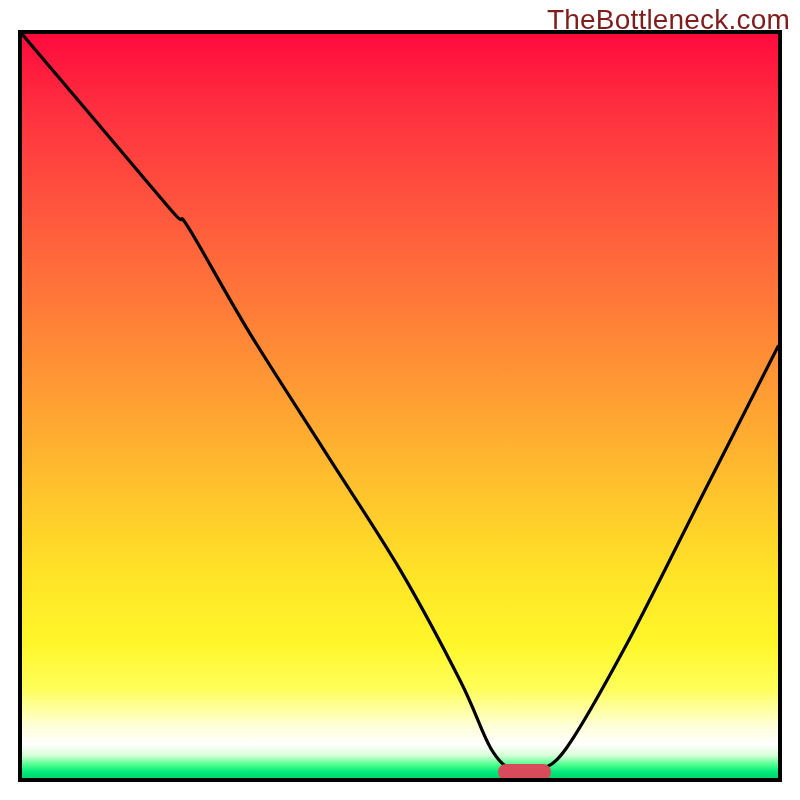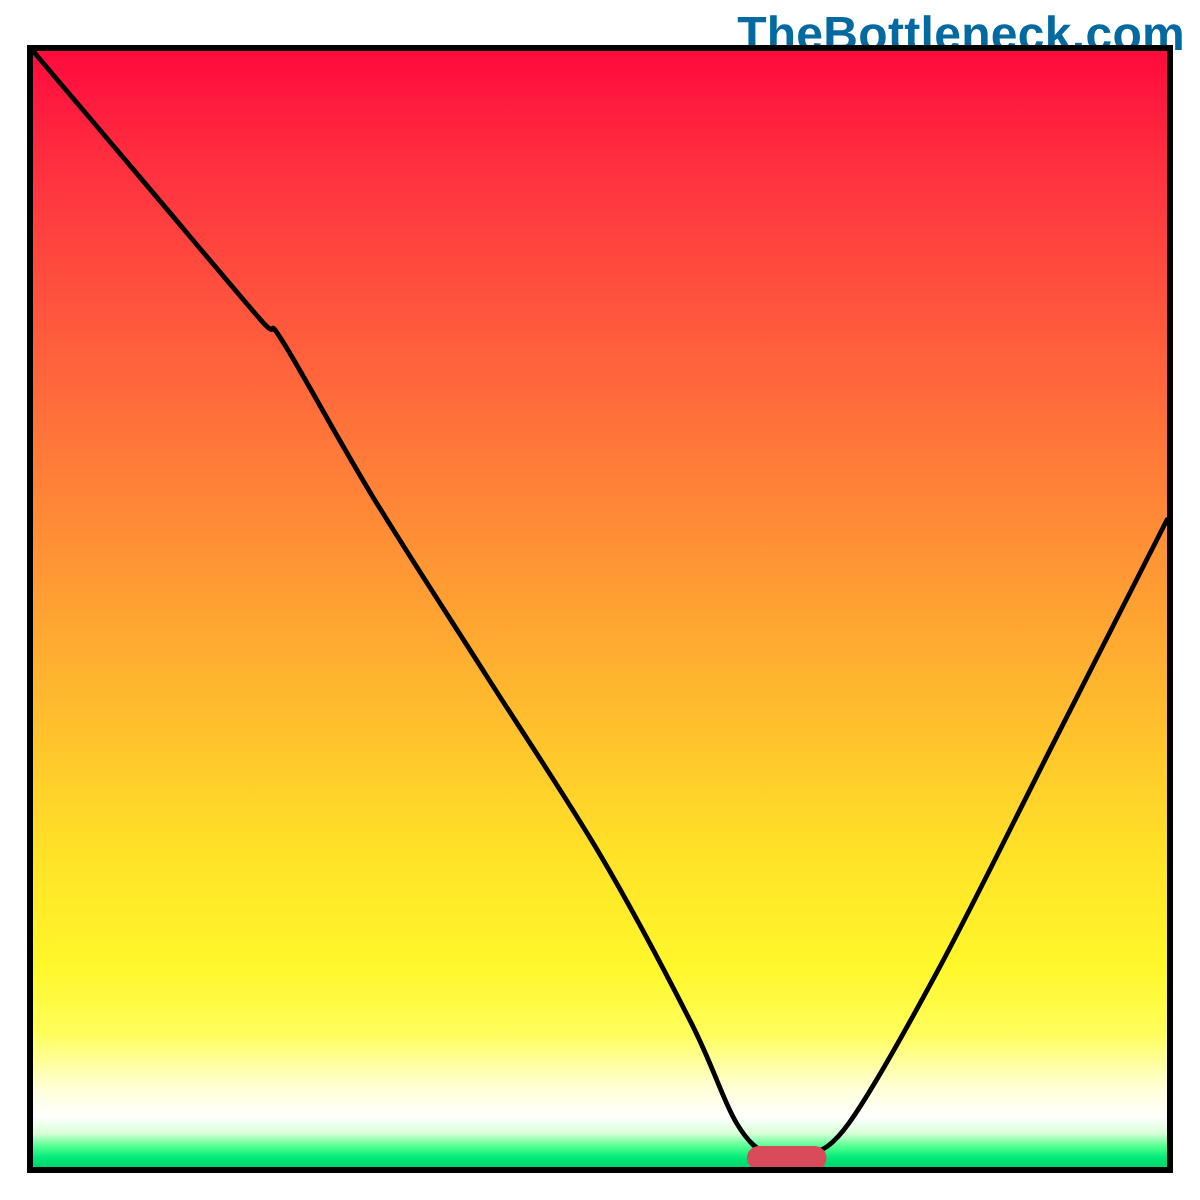--- a/index.html
+++ b/index.html
@@ -12,23 +12,23 @@
   }
   .canvas {
     position: relative;
     width: 800px;
     height: 800px;
   }
   .watermark {
     position: absolute;
     top: 4px;
     right: 10px;
-    font-size: 32px;
-    font-weight: 700;
-    color: #0369a1;
+    font-size: 28px;
+    font-weight: 400;
+    color: #7f1d1d;
     letter-spacing: 0.2px;
   }
   
   .plot {
     position: absolute;
     left: 18px;
     top: 30px;
     width: 764px;
     height: 752px;
     border: 4px solid #000;

